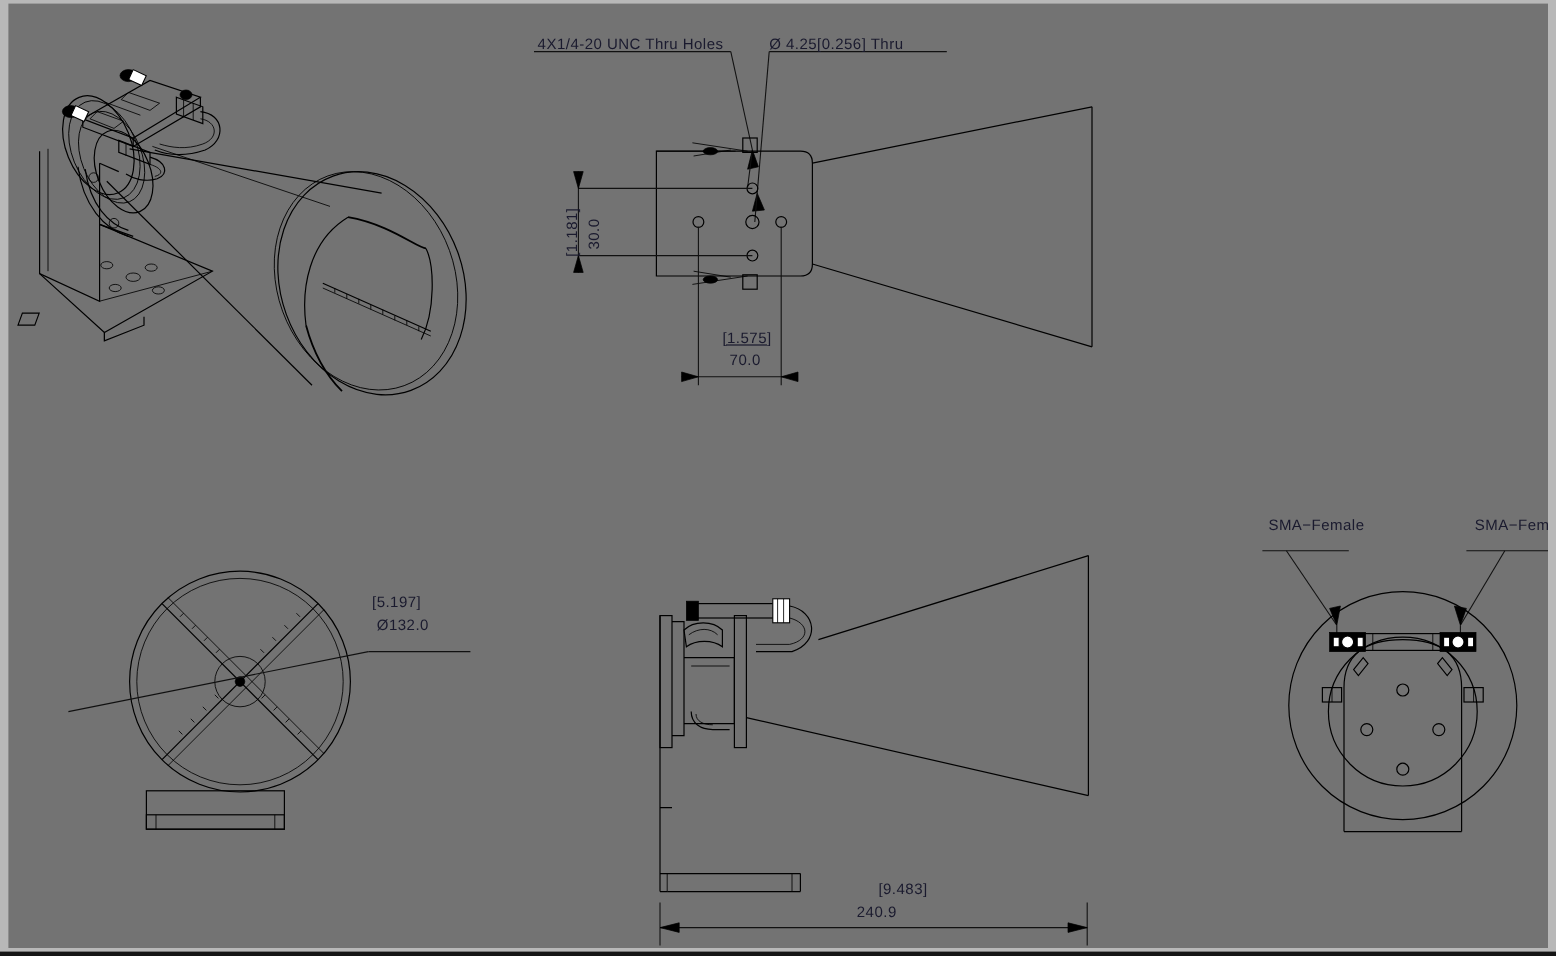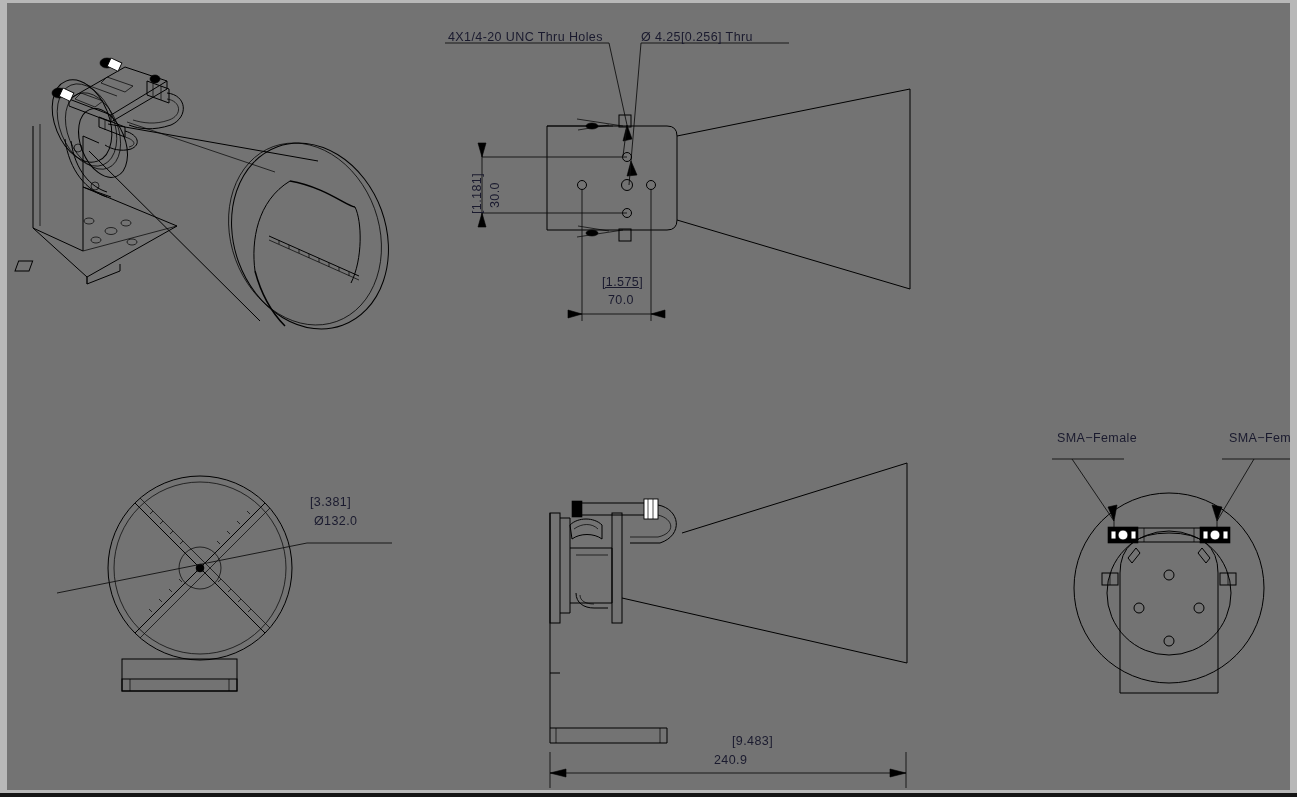--- a/index.html
+++ b/index.html
@@ -223,21 +223,21 @@
       <rect class="ln" x="70" y="216" width="115" height="32"></rect>
       <rect class="ln" x="70" y="236" width="115" height="12"></rect>
       <line class="hair" x1="78" y1="236" x2="78" y2="248"></line>
       <line class="hair" x1="177" y1="236" x2="177" y2="248"></line>
     </g>
 
     <line class="dim" x1="5" y1="150" x2="255" y2="100"></line>
     <line class="dim" x1="255" y1="100" x2="340" y2="100"></line>
   </svg>
 
-  <div class="lbl" style="left:303px;top:492px;">[3.381]</div>
+  <div class="lbl" style="left:303px;top:492px;">[5.197]</div>
   <div class="lbl" style="left:307px;top:511px;">Ø132.0</div>
 
   <svg width="420" height="340" viewBox="0 0 420 340" style="left:525px;top:440px;">
 
     <g>
       <line class="ln" x1="150" y1="90" x2="375" y2="20"></line>
       <line class="ln" x1="90" y1="155" x2="375" y2="220"></line>
       <line class="ln" x1="375" y1="20" x2="375" y2="220"></line>
     </g>
 

